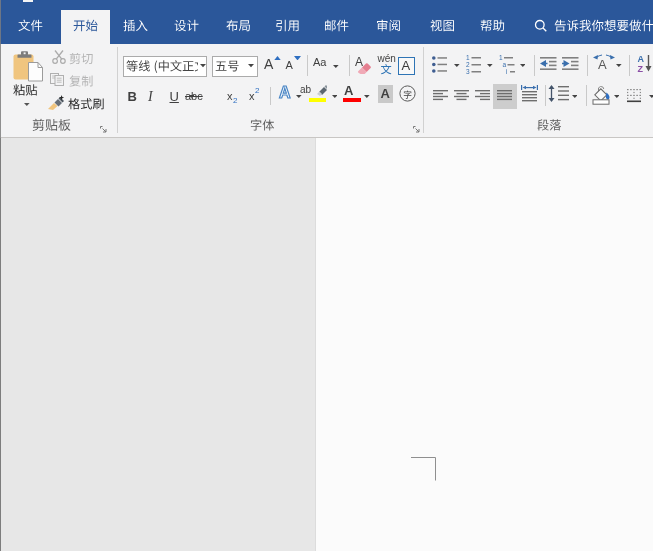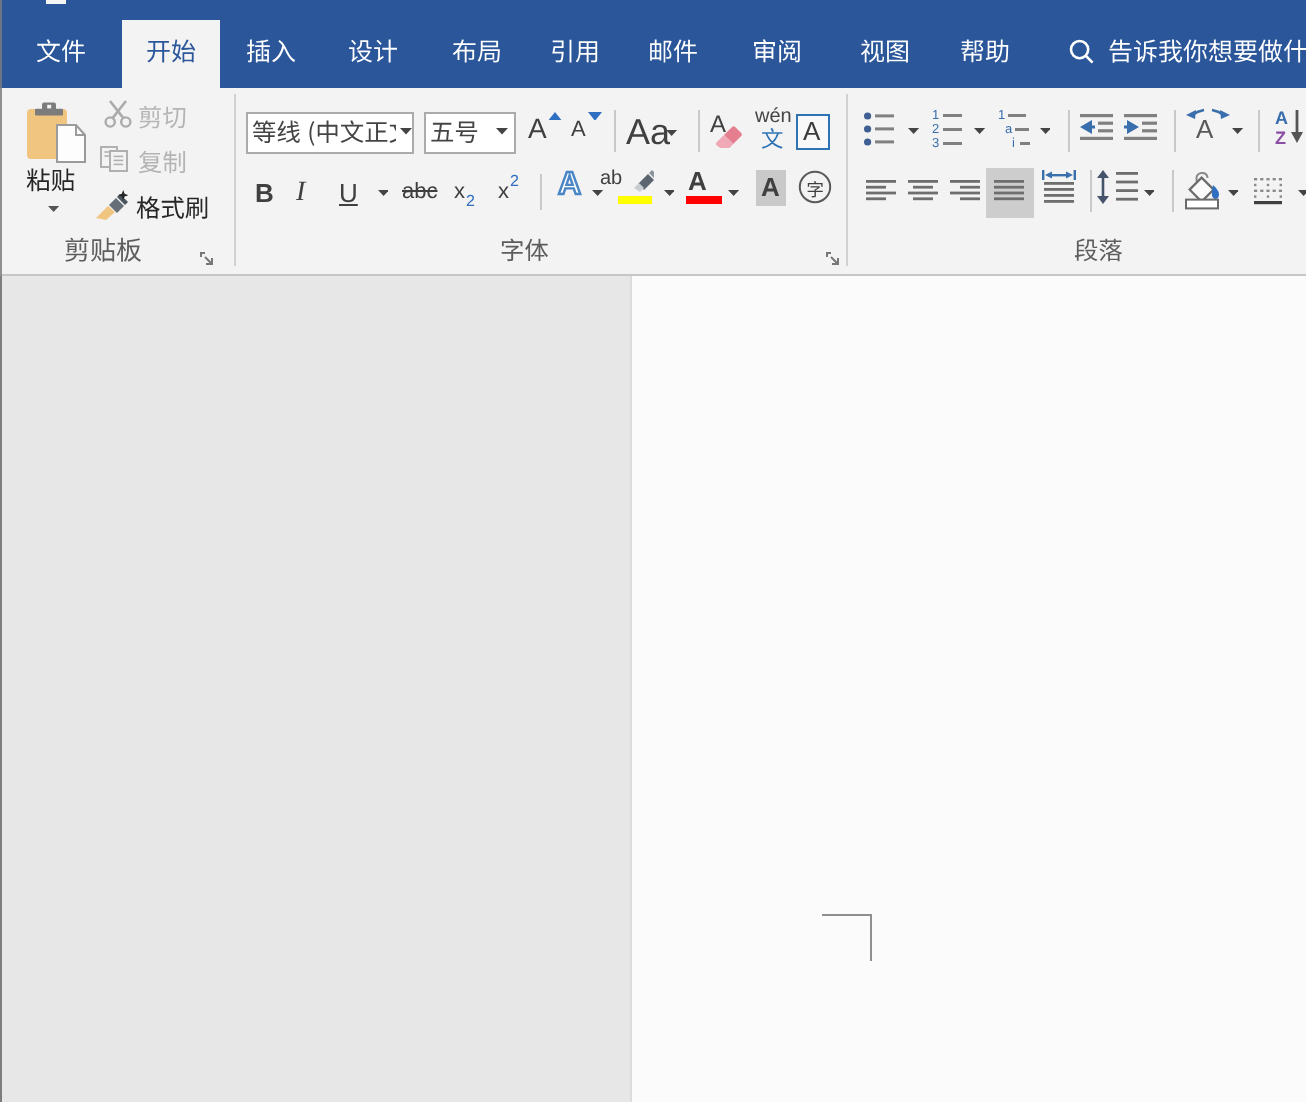--- a/index.html
+++ b/index.html
@@ -72,21 +72,21 @@
     </svg>
 <div class="abs t" style="left:264px;top:57px;font-size:14px;color:#404040">A</div>
 <svg class="abs" style="left:273.5px;top:56px" width="7" height="4.4">
       <path d="M3.5 0 L7 4.4 L0 4.4 Z" fill="#2f6fc1"></path>
     </svg>
 <div class="abs t" style="left:285.5px;top:60px;font-size:11px;color:#404040">A</div>
 <svg class="abs" style="left:293.5px;top:56px" width="7" height="4.4">
       <path d="M0 0 L7 0 L3.5 4.4 Z" fill="#2f6fc1"></path>
     </svg>
 <div class="abs" style="left:306.5px;top:55px;width:1px;height:21px;background:#c9c9c9"></div>
-<div class="abs t" style="left:313px;top:57px;font-size:18px;color:#404040">Aa</div>
+<div class="abs t" style="left:313px;top:57px;font-size:11px;color:#404040">Aa</div>
 <svg class="abs" style="left:333.2px;top:64.5px" width="5.6" height="3.0">
       <path d="M0 0 L5.6 0 L2.8 3.0 Z" fill="#444"></path>
     </svg>
 <div class="abs" style="left:348.5px;top:55px;width:1px;height:21px;background:#c9c9c9"></div>
 <div class="abs t" style="left:355px;top:56px;font-size:12px;color:#404040">A</div>
 <svg class="abs" style="left:356.5px;top:62.5px" width="15" height="11">
       <path d="M5 4.5 L9 0.5 Q9.8 -0.2 10.6 0.5 L13.6 3.5 Q14.3 4.3 13.6 5 L9.6 9 Z" fill="#e57f90"></path>
       <path d="M1.2 8.3 L5 4.5 L9.6 9 L8 10.7 Q7.5 11 7 11 L3.5 11 Q3 11 2.6 10.6 L1.2 9.6 Q0.6 9 1.2 8.3 Z" fill="#f0a9b6"></path>
     </svg>
 <div class="abs" style="left:377.5px;top:53px;font-size:10px;color:#444;font-family:'Liberation Sans',sans-serif">wén</div>
@@ -94,21 +94,21 @@
       <use href="#u6587" transform="translate(0.5,73.5) scale(0.0112,-0.0112)"></use>
     </svg>
 <div class="abs" style="left:397.5px;top:56.5px;width:17px;height:18px;border:1.5px solid #2e74b5;box-sizing:border-box;background:#f8f8f8"></div>
 <div class="abs t" style="left:401.5px;top:59px;font-size:13px;color:#3b3b3b">A</div>
 <div class="abs t" style="left:127.5px;top:89.5px;font-size:13px;font-weight:bold;color:#404040">B</div>
 <div class="abs" style="left:148px;top:89px;font-size:14px;font-style:italic;font-family:'Liberation Serif',serif;color:#404040">I</div>
 <div class="abs t" style="left:169.5px;top:89.5px;font-size:13px;color:#404040;text-decoration:underline">U</div>
 <svg class="abs" style="left:188.7px;top:95.0px" width="5.6" height="3.0">
       <path d="M0 0 L5.6 0 L2.8 3.0 Z" fill="#444"></path>
     </svg>
-<div class="abs t" style="left:201px;top:91px;font-size:11px;color:#404040;text-decoration:line-through">abc</div>
+<div class="abs t" style="left:185px;top:91px;font-size:11px;color:#404040;text-decoration:line-through">abc</div>
 <div class="abs t" style="left:227px;top:91px;font-size:11px;color:#404040">x</div>
 <div class="abs t" style="left:233px;top:97px;font-size:8px;color:#2f6fc1">2</div>
 <div class="abs t" style="left:249px;top:91px;font-size:11px;color:#404040">x</div>
 <div class="abs t" style="left:255px;top:87px;font-size:8px;color:#2f6fc1">2</div>
 <div class="abs" style="left:270.0px;top:87px;width:1px;height:18px;background:#c9c9c9"></div>
 <div class="abs" style="left:279px;top:84px;font-size:16px;font-weight:bold;color:#fff;-webkit-text-stroke:1.2px #4a86c5;font-family:'Liberation Sans',sans-serif">A</div>
 <svg class="abs" style="left:296.2px;top:95.0px" width="5.6" height="3.0">
       <path d="M0 0 L5.6 0 L2.8 3.0 Z" fill="#444"></path>
     </svg>
 <div class="abs t" style="left:300px;top:85px;font-size:10px;color:#404040">ab</div>

